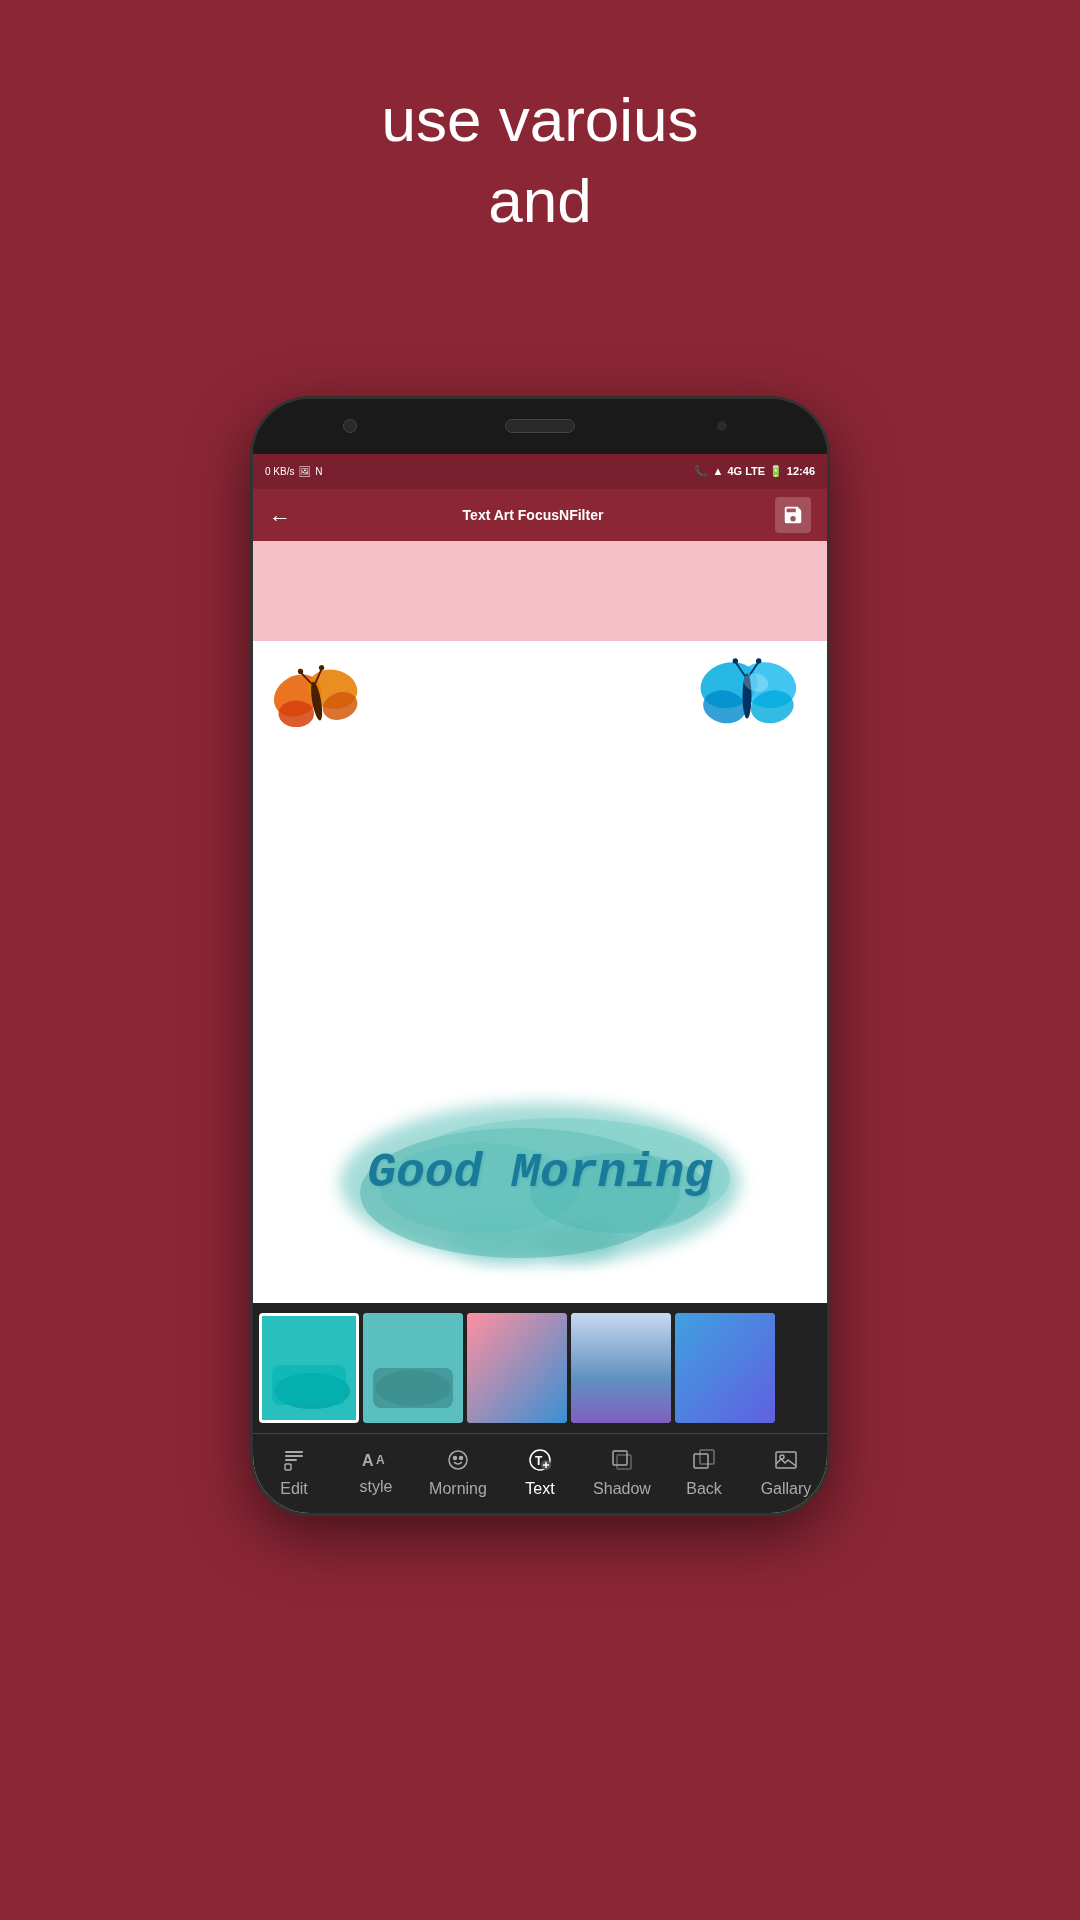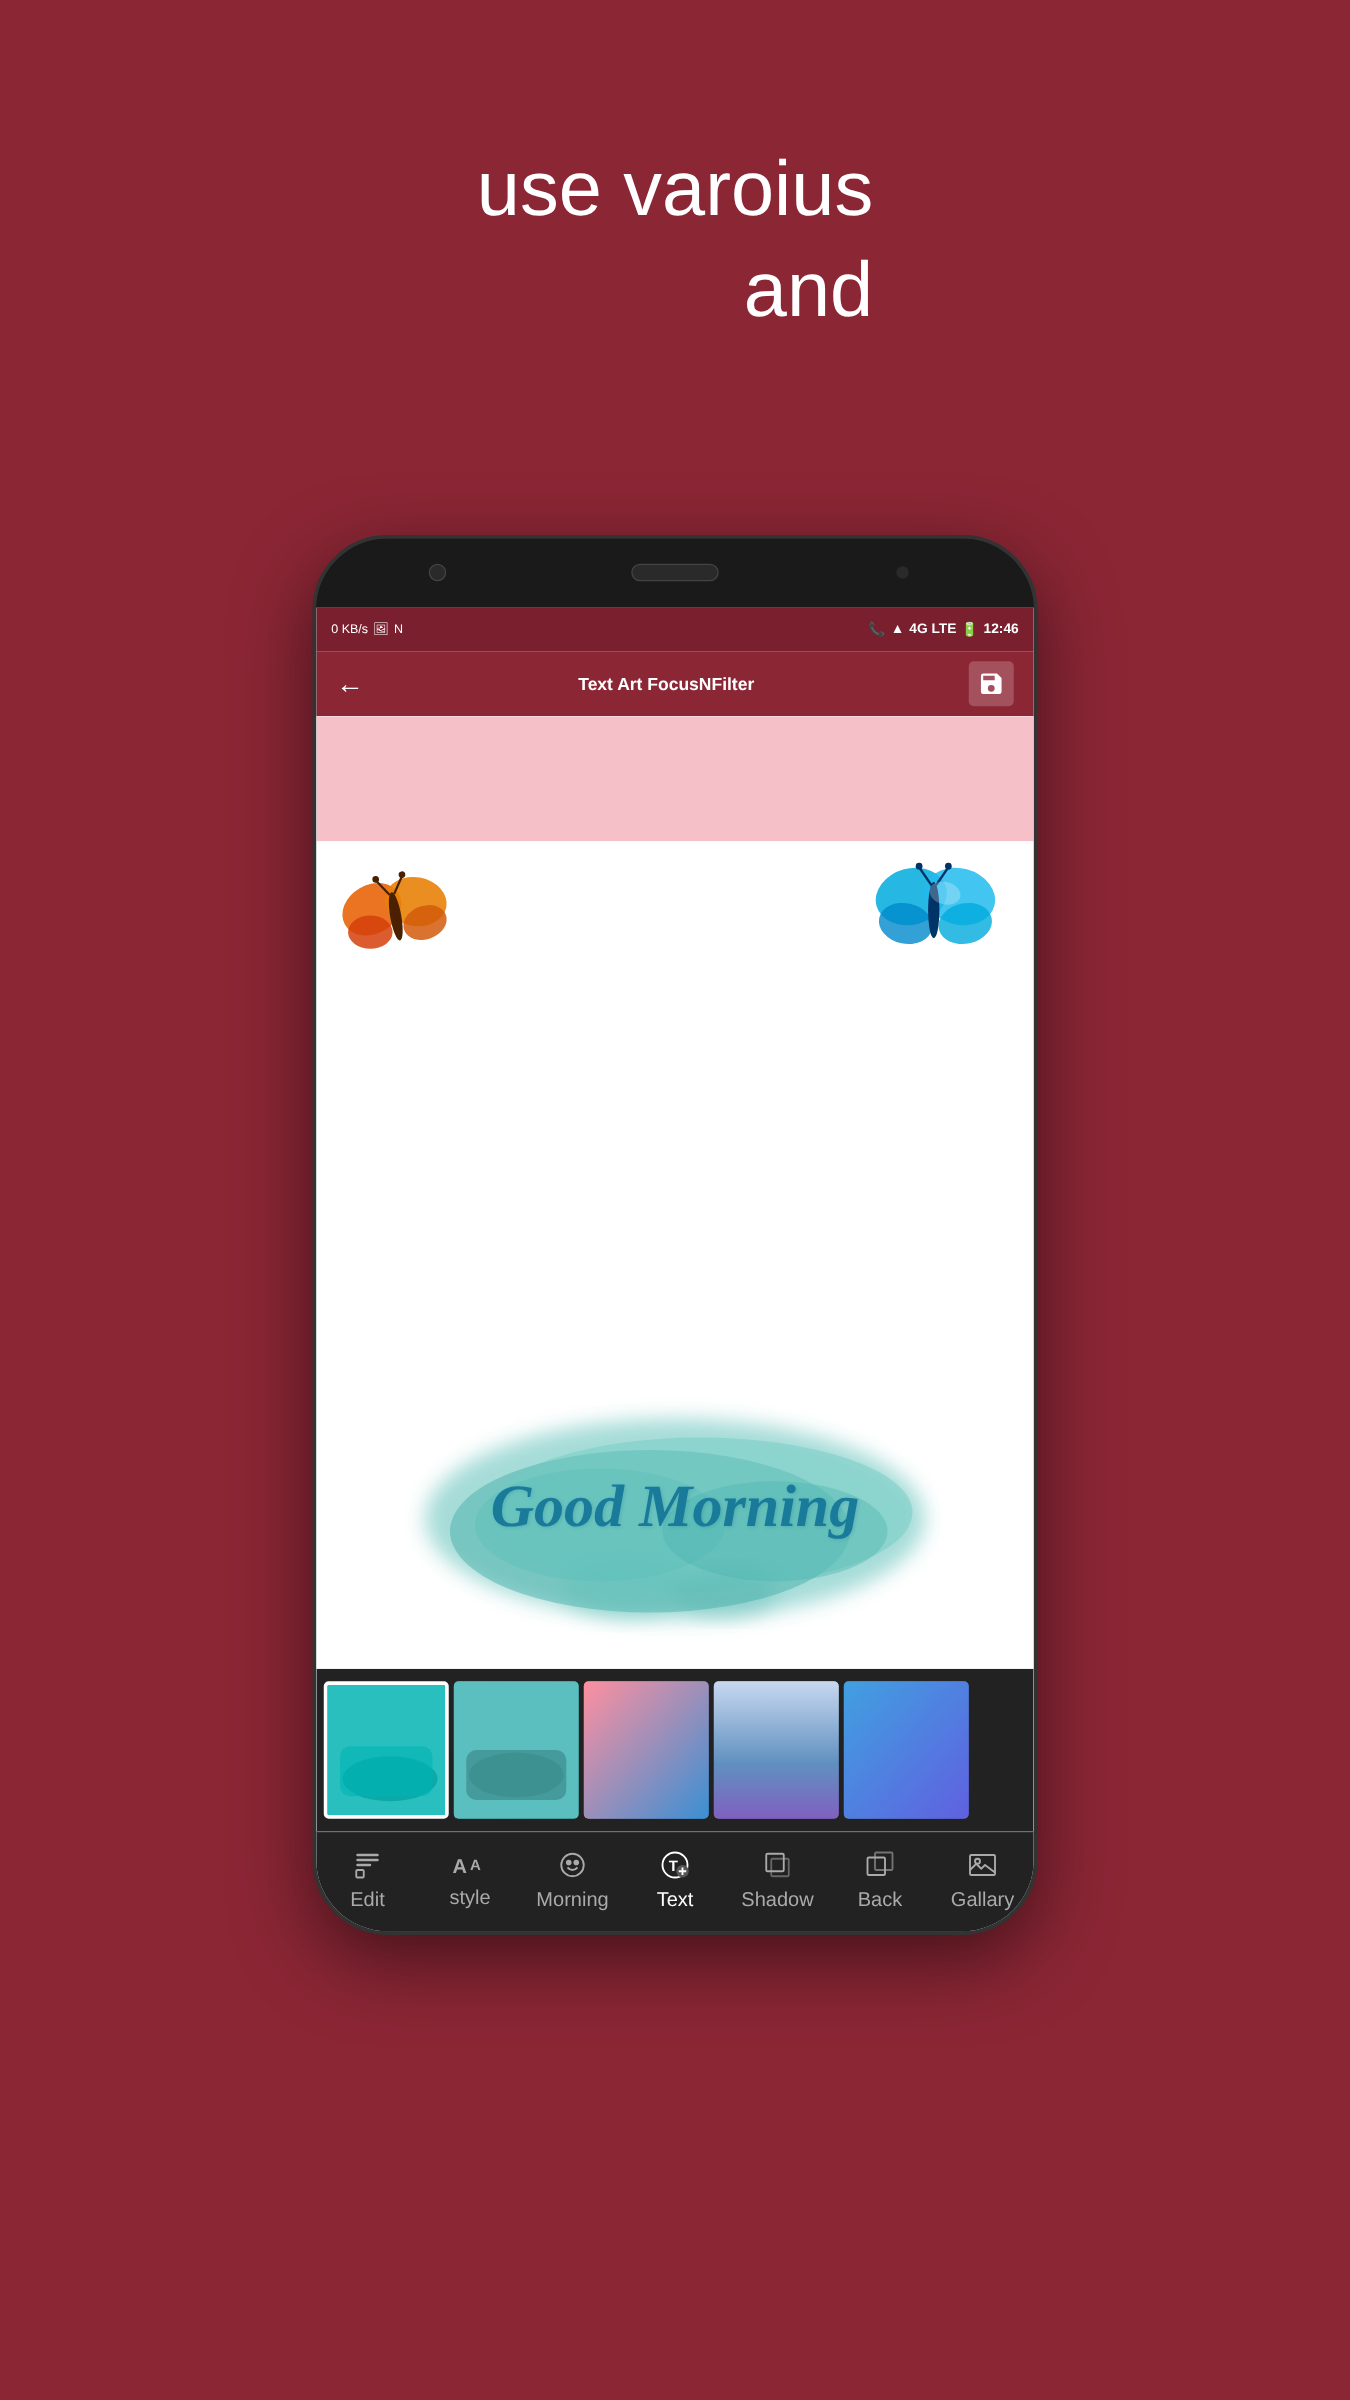--- a/index.html
+++ b/index.html
@@ -10,25 +10,25 @@
       background-color: #8B2635;
       font-family: 'Segoe UI', Arial, sans-serif;
       overflow: hidden;
       display: flex;
       flex-direction: column;
       align-items: center;
     }
 
     .promo-text {
       color: white;
-      text-align: right;
+      text-align: center;
       font-size: 62px;
       font-weight: 400;
       line-height: 1.3;
-      margin-top: 112px;
+      margin-top: 80px;
       margin-bottom: 60px;
       padding: 0 60px;
     }
 
     .phone-wrapper {
       position: relative;
       width: 580px;
       height: 1120px;
       background: #1a1a1a;
       border-radius: 60px;
@@ -423,21 +423,21 @@
 
               <ellipse cx="220" cy="120" rx="200" ry="80" fill="#5bbfb8" opacity="0.55" filter="url(#blur1)"></ellipse>
               <ellipse cx="200" cy="130" rx="160" ry="65" fill="#4ab0aa" opacity="0.5"></ellipse>
               <ellipse cx="240" cy="115" rx="170" ry="60" fill="#6ecac3" opacity="0.45"></ellipse>
               <ellipse cx="160" cy="125" rx="100" ry="45" fill="#5bbfb8" opacity="0.4"></ellipse>
               <ellipse cx="300" cy="130" rx="90" ry="40" fill="#4ab5ae" opacity="0.4"></ellipse>
 
               <ellipse cx="180" cy="175" rx="50" ry="25" fill="#5bbfb8" opacity="0.35" filter="url(#blur1)"></ellipse>
               <ellipse cx="260" cy="180" rx="40" ry="20" fill="#4ab0aa" opacity="0.3" filter="url(#blur1)"></ellipse>
             </svg>
-            <div style="position:absolute; top:50%; left:50%; transform:translate(-50%,-50%); font-size:48px; color:#1a7a9a; font-family:Liberation Serif, serif; font-style:italic; font-weight:bold; white-space:nowrap; z-index:5; text-shadow: 1px 1px 3px rgba(0,100,140,0.2);">Good Morning</div>
+            <div style="position:absolute; top:50%; left:50%; transform:translate(-50%,-50%); font-size:48px; color:#1a7a9a; font-family:Liberation Mono, monospace; font-style:italic; font-weight:bold; white-space:nowrap; z-index:5; text-shadow: 1px 1px 3px rgba(0,100,140,0.2);">Good Morning</div>
           </div>
         </div>
 
         <div class="thumbnail-strip">
           <div class="thumb thumb-teal1 thumb-selected">
             <svg width="100" height="110" viewBox="0 0 100 110">
               <rect width="100" height="110" fill="#2abfbf"></rect>
               <ellipse cx="50" cy="75" rx="38" ry="18" fill="#00a0a0" opacity="0.7"></ellipse>
             </svg>
           </div>

